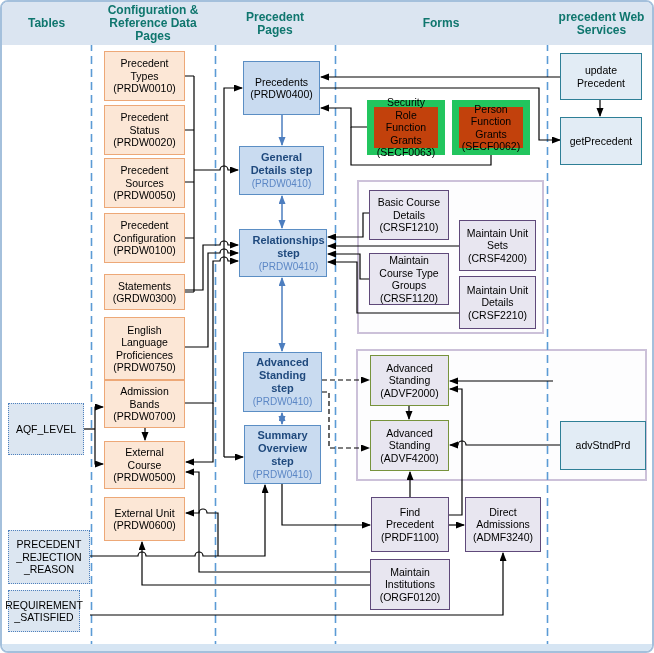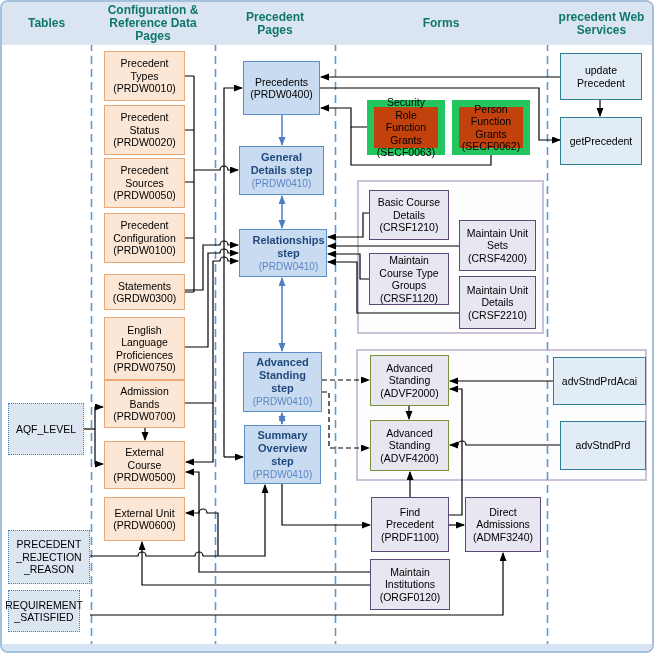--- a/index.html
+++ b/index.html
@@ -233,16 +233,15 @@
   <div class="box formbox" style="left:463px;top:495px;width:76px;height:55px;">Direct
 Admissions
 (ADMF3240)</div>
   <div class="box formbox" style="left:368px;top:557px;width:80px;height:51px;">Maintain
 Institutions
 (ORGF0120)</div>
 
   <div class="box websvc" style="left:558px;top:51px;width:82px;height:47px;">update
 Precedent</div>
   <div class="box websvc" style="left:558px;top:115px;width:82px;height:48px;">getPrecedent</div>
-  <div class="box websvc" style="left:551px;top:355px;width:93px;height:48px;">advStndPrdAcai</div>
   <div class="box websvc" style="left:558px;top:419px;width:86px;height:49px;">advStndPrd</div>
 
 </div>
 
 </body></html>

